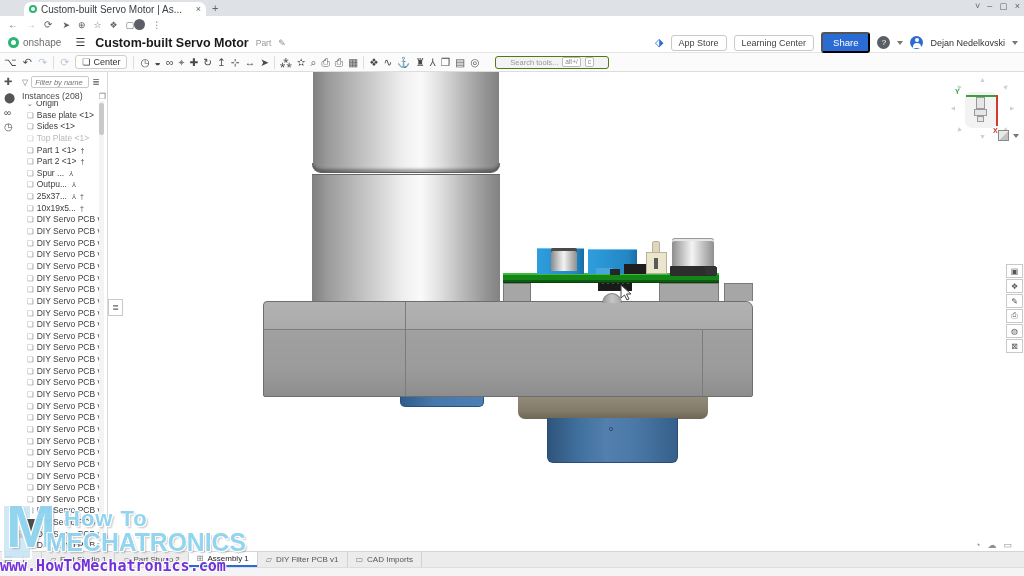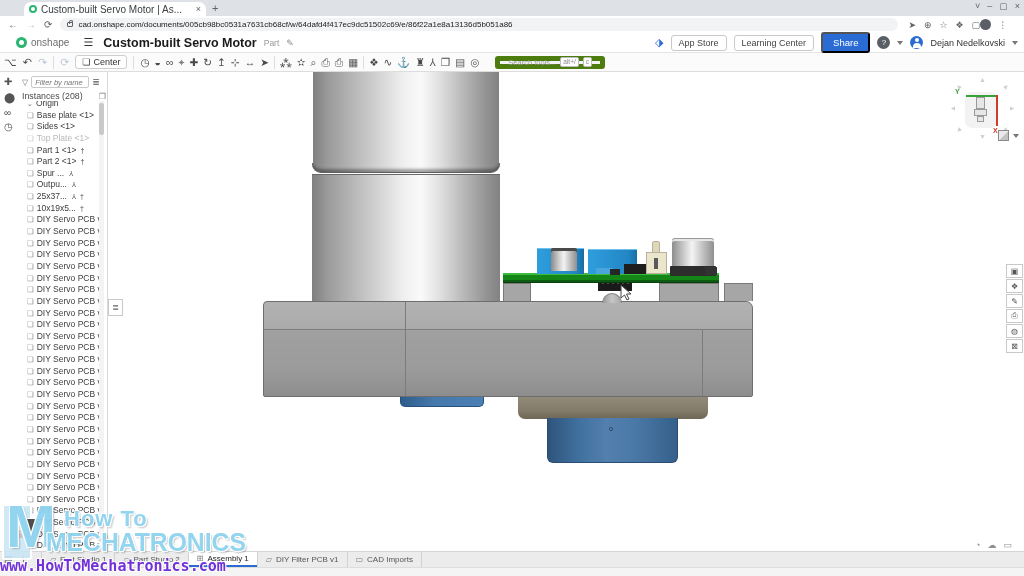--- a/index.html
+++ b/index.html
@@ -26,21 +26,21 @@
   .lock { width:6px; height:5px; border:1px solid #5f6368; border-radius:1px; position:relative; flex:0 0 6px;}
   .lock::before{ content:""; position:absolute; left:1px; top:-3px; width:2px; height:3px; border:1px solid #5f6368; border-bottom:none; border-radius:2px 2px 0 0;}
   .urltext { font-size:8px; color:#202124; white-space:nowrap; overflow:hidden; }
   .urlicons { display:flex; align-items:center; gap:8px; margin-left:10px; font-size:9px; color:#5f6368; }
   .uavatar { width:11px; height:11px; border-radius:50%; background:#5b5e66; }
   .kebab { font-size:9px; color:#5f6368; margin-left:7px; }
 
   
   .osheader { position:absolute; left:0; top:33px; width:1024px; height:20px; background:#fff;
               border-bottom:1px solid #e4e4e4; display:flex; align-items:center; }
-  .oslogo { display:flex; align-items:center; gap:4px; margin-left:16px; }
+  .oslogo { display:flex; align-items:center; gap:4px; margin-left:8px; }
   .oslogo .swirl { width:11px; height:11px; border-radius:50%; background:var(--onshape-green); position:relative; }
   .oslogo .swirl::after { content:""; position:absolute; left:3px; top:3px; width:5px; height:5px; border-radius:50%; background:#fff; }
   .oslogo .word { font-size:10px; color:#6d6d6d; }
   .hamb { margin-left:14px; font-size:11px; color:#333; }
   .doctitle { margin-left:10px; font-size:12.5px; font-weight:bold; color:#1a1a1a; }
   .branch { margin-left:7px; font-size:8.5px; color:#999; }
   .editpencil { margin-left:7px; font-size:9px; color:#888; }
   .osh-right { margin-left:auto; display:flex; align-items:center; gap:7px; margin-right:6px; }
   .appstore-ic { color:var(--accent-blue); font-size:11px; }
   .pillbtn { border:1px solid #c9c9c9; border-radius:3px; background:#fff; font-size:9px; color:#444; padding:2px 7px; }
@@ -56,22 +56,22 @@
   
   .ostoolbar { position:absolute; left:0; top:53px; width:1024px; height:19px; background:#fbfbfb;
                border-bottom:1px solid #ddd; display:flex; align-items:center; gap:6px; padding-left:4px; }
   .tb-ic { font-size:11px; color:#4a4a4a; line-height:1; }
   .tb-ic.dim { color:#b9c6d8; }
   .tb-sep { width:1px; height:13px; background:#ddd; }
   .insertbtn { display:flex; align-items:center; gap:3px; border:1px solid #cfcfcf; border-radius:3px;
                background:#fff; font-size:9px; color:#333; padding:1px 6px; }
   .tools { display:flex; align-items:center; gap:5px; }
   .tools .tb-ic { font-size:10.5px; }
-  .searchpill { margin-left:10px; display:flex; align-items:center; gap:4px; border:5px solid #4d7c0f; border-radius:3px;
-                background:#f3f3f3; height:13px; padding:0 8px; }
+  .searchpill { margin-left:10px; display:flex; align-items:center; gap:4px; border:1px solid #4d7c0f; border-radius:3px;
+                background:#f3f3f3; height:13px; padding:0 14px; }
   .searchpill .ph { font-size:7.5px; color:#999; }
   .kbd { border:1px solid #bbb; border-radius:2px; background:#fff; font-size:6.5px; color:#888; padding:0 2px; line-height:8px; }
 
   
   .leftrail { position:absolute; left:0; top:72px; width:18px; height:479px; background:#fff; }
   .rail-ic { position:absolute; left:4px; font-size:10px; color:#555; }
   .leftpanel { position:absolute; left:18px; top:72px; width:90px; height:479px; background:#fff; border-right:1px solid #d8d8d8; }
   .filterrow { position:absolute; left:0; top:2px; width:90px; height:16px; display:flex; align-items:center; gap:3px; padding-left:4px; }
   .funnel { font-size:8px; color:#777; }
   .filterinput { width:58px; height:12px; border:1px solid #c9c9c9; border-radius:2px; font-size:7.5px; font-style:italic;
@@ -216,24 +216,20 @@
         <span>–</span>
         <span>▢</span>
         <span>×</span>
       </div>
   </div>
 
   <div class="urlrow">
     <span class="nav">←</span>
     <span class="nav dim">→</span>
     <span class="nav">⟳</span>
-    <div class="urlpill">
-      <span class="lock"></span>
-      <span class="urltext">cad.onshape.com/documents/005cb98bc0531a7631cb68cf/w/64dafd4f417ec9dc51502c69/e/86f22a1e8a13136d5b051a86</span>
-    </div>
     <div class="urlicons" id="urlicons">
         <span>➤</span>
         <span>⊕</span>
         <span>☆</span>
         <span>❖</span>
         <span>▢</span>
       </div>
     <div class="uavatar"></div>
     <div class="kebab">⋮</div>
   </div>

